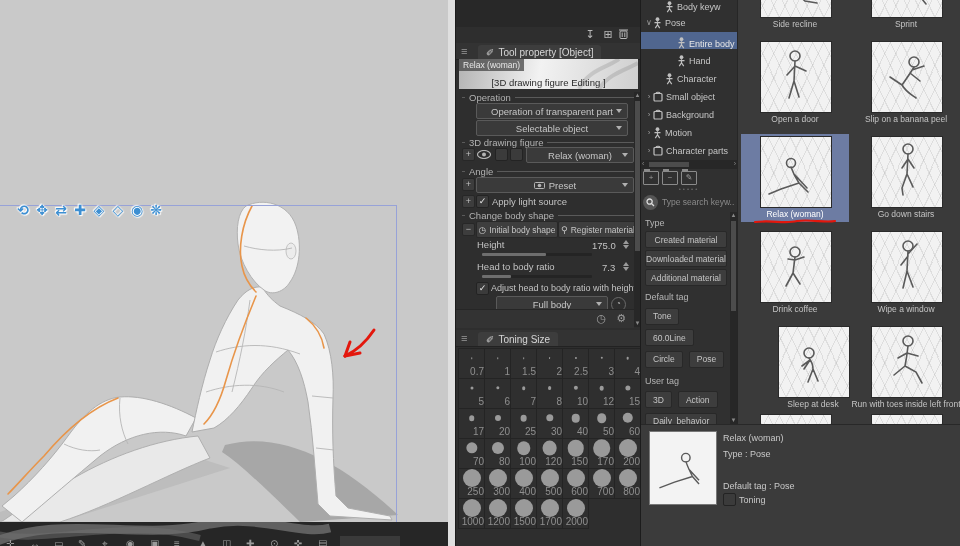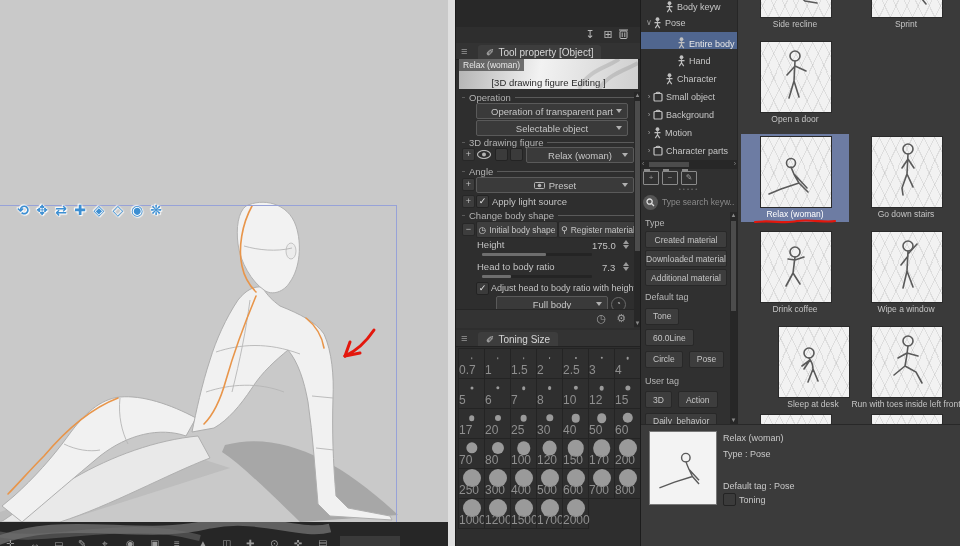--- a/index.html
+++ b/index.html
@@ -44,21 +44,21 @@
   .spin{display:inline-flex;flex-direction:column;gap:1px;vertical-align:middle;margin-left:2px;}
   .spin i{width:0;height:0;border-left:3px solid transparent;border-right:3px solid transparent;}
   .spin .up{border-bottom:4px solid #9a9a9a;} .spin .dn{border-top:4px solid #9a9a9a;}
   .vscroll{background:#272727;width:7px;} .vthumb{background:#4c4c4c;width:5px;margin-left:1px;}
   .sarr{color:#8a8a8a;font-size:6px;text-align:center;line-height:7px;}
   #tp-footer{left:0;top:309px;width:178px;height:18px;background:#333;border-top:1px solid #262626;}
   
   #bs-grid{left:3px;top:349px;}
   .bs-cell{position:absolute;width:25px;height:29px;background:#2f2f2f;outline:1px solid #242424;cursor:pointer;}
   .bs-dot{position:absolute;left:50%;top:9px;transform:translate(-50%,-50%);background:#9a9a9a;border-radius:50%;}
-  .bs-num{position:absolute;left:0;right:0;bottom:1px;text-align:left;font-size:12px;color:#8f8f8f;}
+  .bs-num{position:absolute;left:0;right:0;bottom:1px;text-align:right;font-size:10px;color:#8f8f8f;}
   
   #materials{left:640px;top:0;width:320px;height:546px;background:#303030;border-left:1px solid #1c1c1c;}
   #tree{left:0;top:0;width:96px;height:160px;overflow:hidden;background:#303030;}
   .trow{position:absolute;left:0;width:96px;height:17px;display:flex;align-items:center;font-size:9px;color:#c6c6c6;cursor:pointer;white-space:nowrap;overflow:hidden;}
   .trow.sel{background:#50668f;color:#e6e6e6;align-items:flex-end;}
   .tchev{width:8px;text-align:center;color:#9a9a9a;font-size:8px;flex:none;}
   .ticon{flex:none;margin-right:3px;color:#c0c0c0;display:inline-flex;}
   #hscroll{left:0;top:160px;width:96px;height:9px;background:#272727;}
   #folder-row{left:2px;top:171px;width:94px;height:15px;}
   .fold-ic{position:absolute;top:0;width:14px;height:12px;border:1px solid #8a8a8a;border-radius:1px;color:#9a9a9a;font-size:8px;line-height:11px;text-align:center;cursor:pointer;background:#303030;}
@@ -625,20 +625,29 @@
         </div>
         <div class="cell" style="left: 3px; top: 39px;">
           <div class="thumb floor">
             <svg width="70" height="70" viewBox="0 0 70 70">
               <circle cx="34" cy="14" r="5" fill="none" stroke="#5a5a5a" stroke-width="1.6"></circle>
               <path d="M34,19 L33,39 M33,39 L28,56 M33,39 L38,55 M34,24 L45,29 M34,24 L26,33" fill="none" stroke="#5a5a5a" stroke-width="1.6" stroke-linecap="round"></path>
             </svg>
           </div>
           <div class="tlabel">Open a door</div>
         </div>
+        <div class="cell" style="left: 114px; top: 39px;">
+          <div class="thumb floor">
+            <svg width="70" height="70" viewBox="0 0 70 70">
+              <circle cx="42" cy="20" r="5" fill="none" stroke="#5a5a5a" stroke-width="1.6"></circle>
+              <path d="M42,25 C38,32 34,37 30,43 M30,43 L18,35 M30,43 C34,50 40,53 44,56 M40,28 L52,24 M38,31 L48,39" fill="none" stroke="#5a5a5a" stroke-width="1.6" stroke-linecap="round"></path>
+            </svg>
+          </div>
+          <div class="tlabel">Slip on a banana peel</div>
+        </div>
         <div class="cell sel" style="left: 3px; top: 134px;">
           <div class="thumb floor">
             <svg width="70" height="70" viewBox="0 0 70 70">
               <circle cx="30" cy="26" r="4.5" fill="none" stroke="#5a5a5a" stroke-width="1.6"></circle>
               <path d="M30,30 C32,36 34,40 38,46 M38,46 L20,52 L8,57 M38,46 L47,55 M34,38 L46,51" fill="none" stroke="#5a5a5a" stroke-width="1.6" stroke-linecap="round"></path>
             </svg>
           </div>
           <div class="tlabel">Relax (woman)</div>
           <div style="position: absolute; left: 12px; top: 84px;">
             <svg width="84" height="7" viewBox="0 0 84 7">

